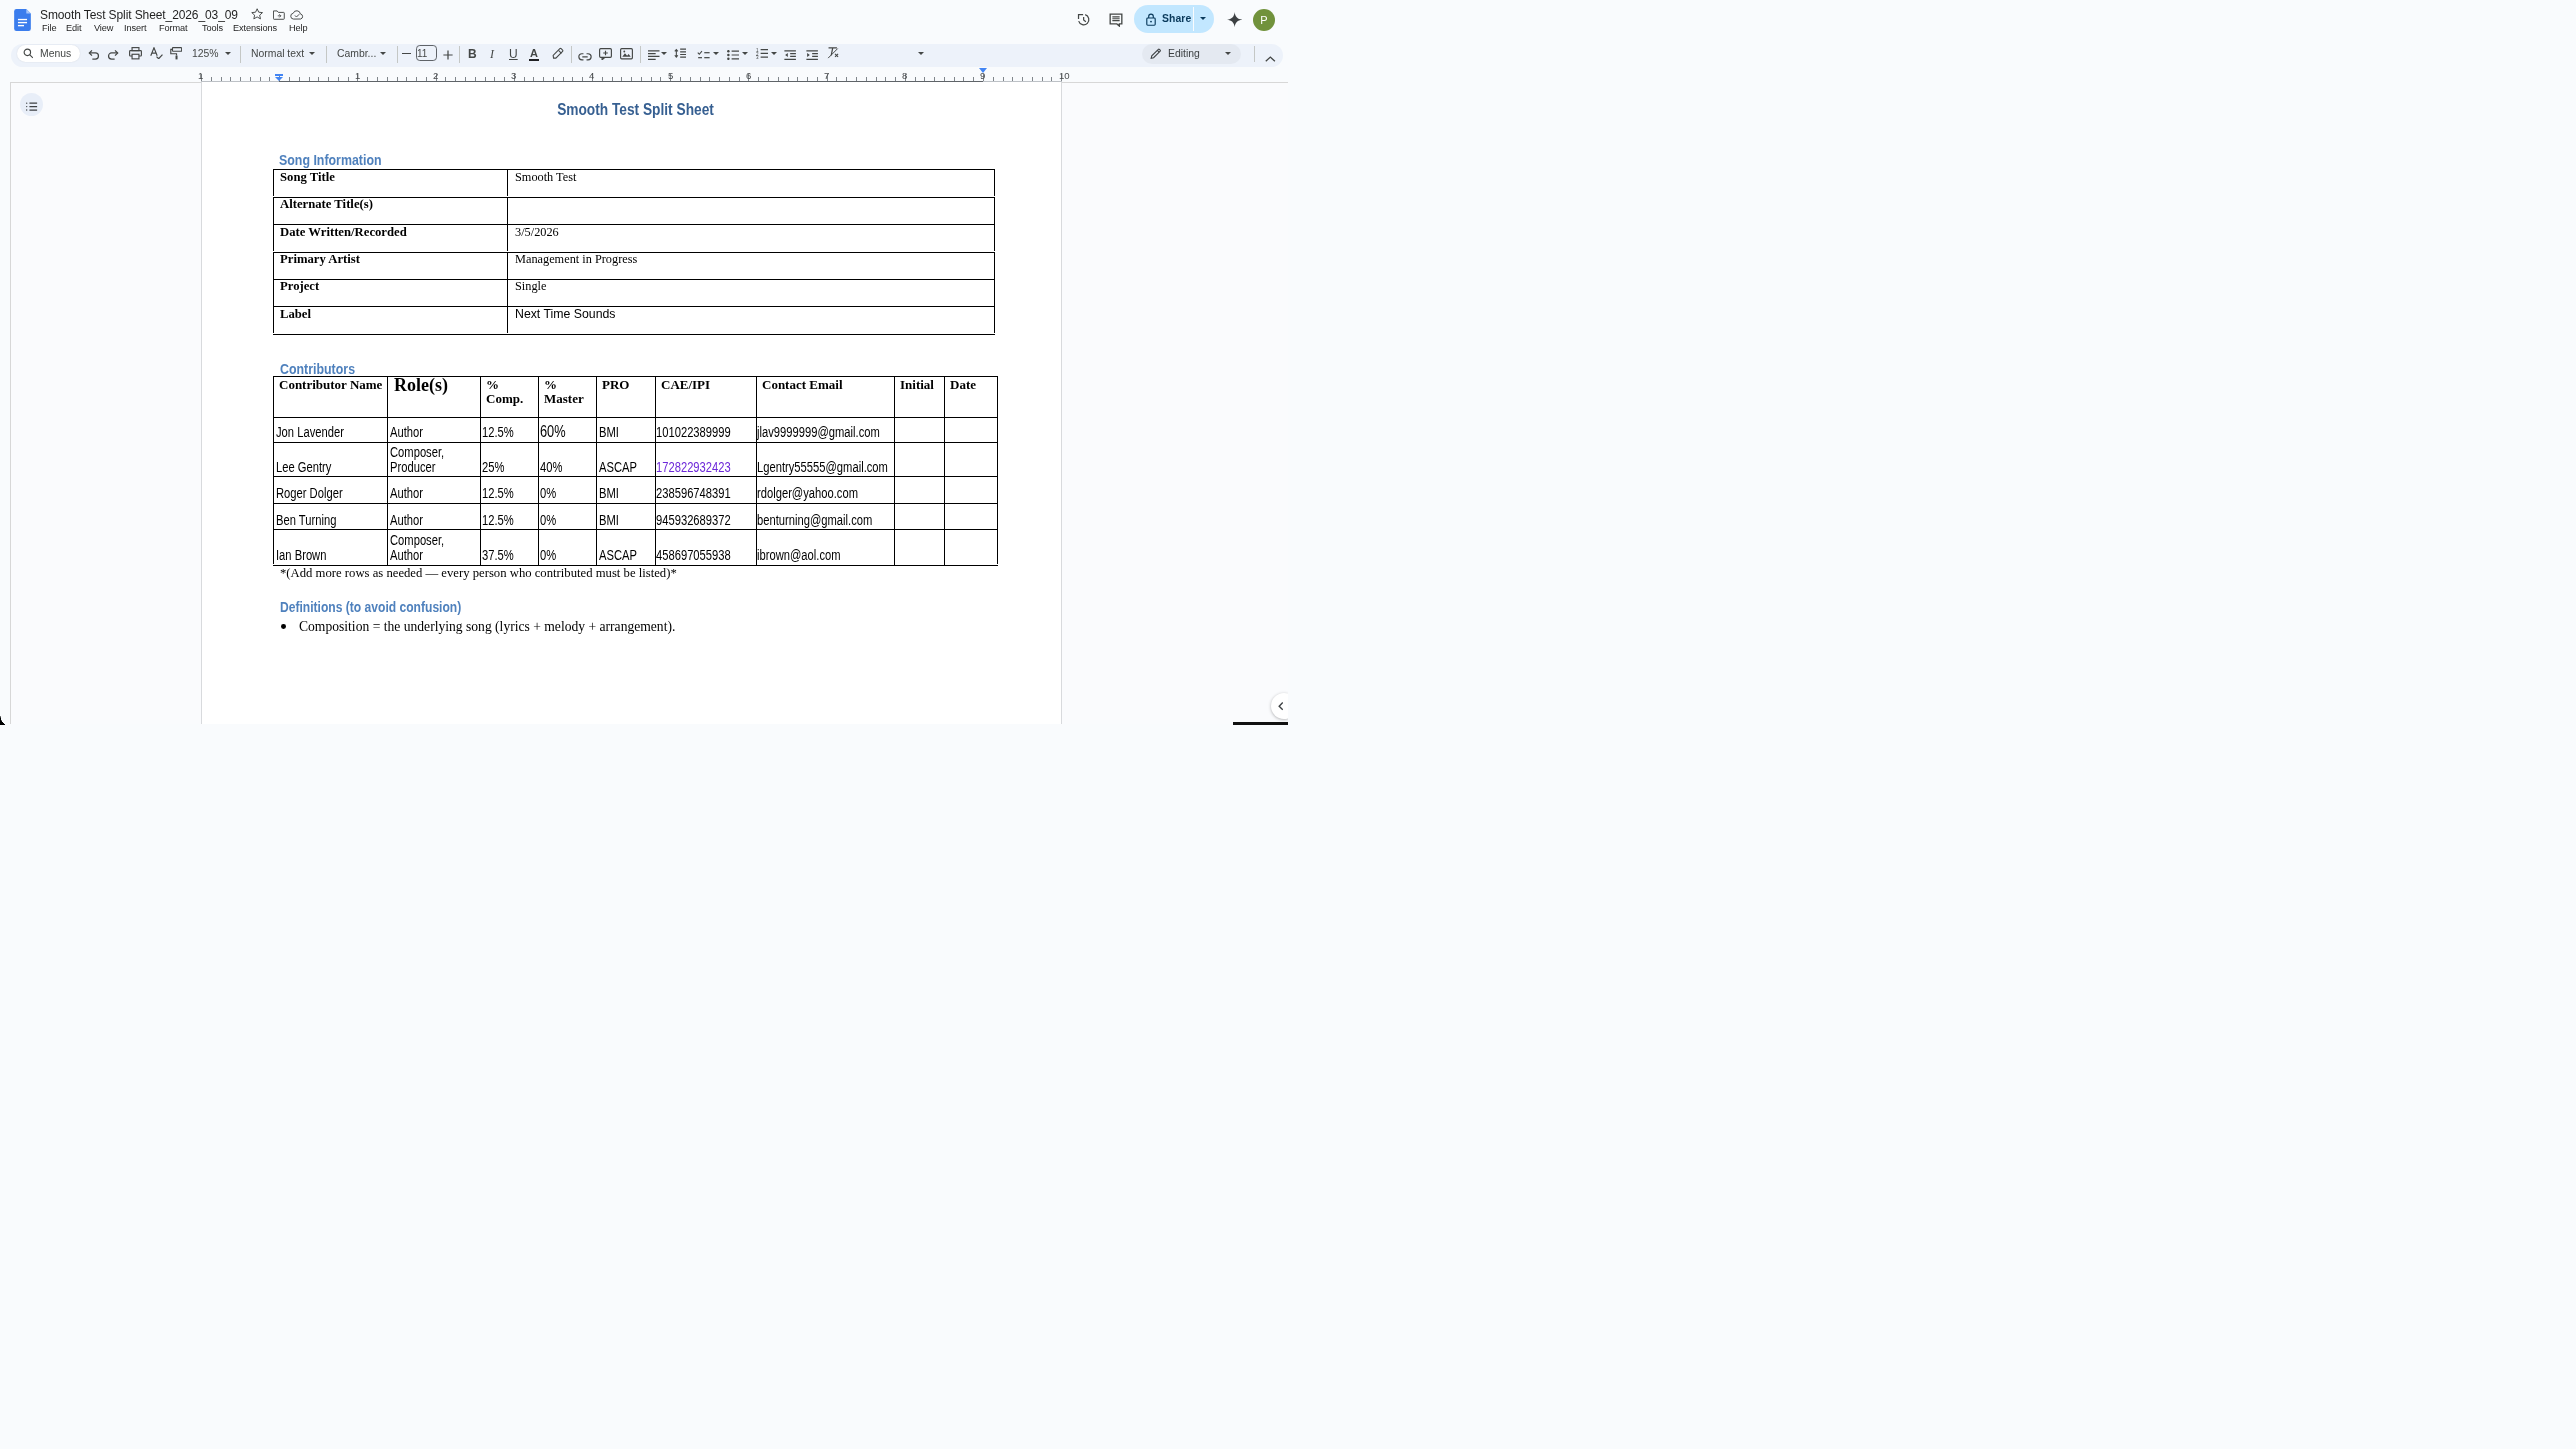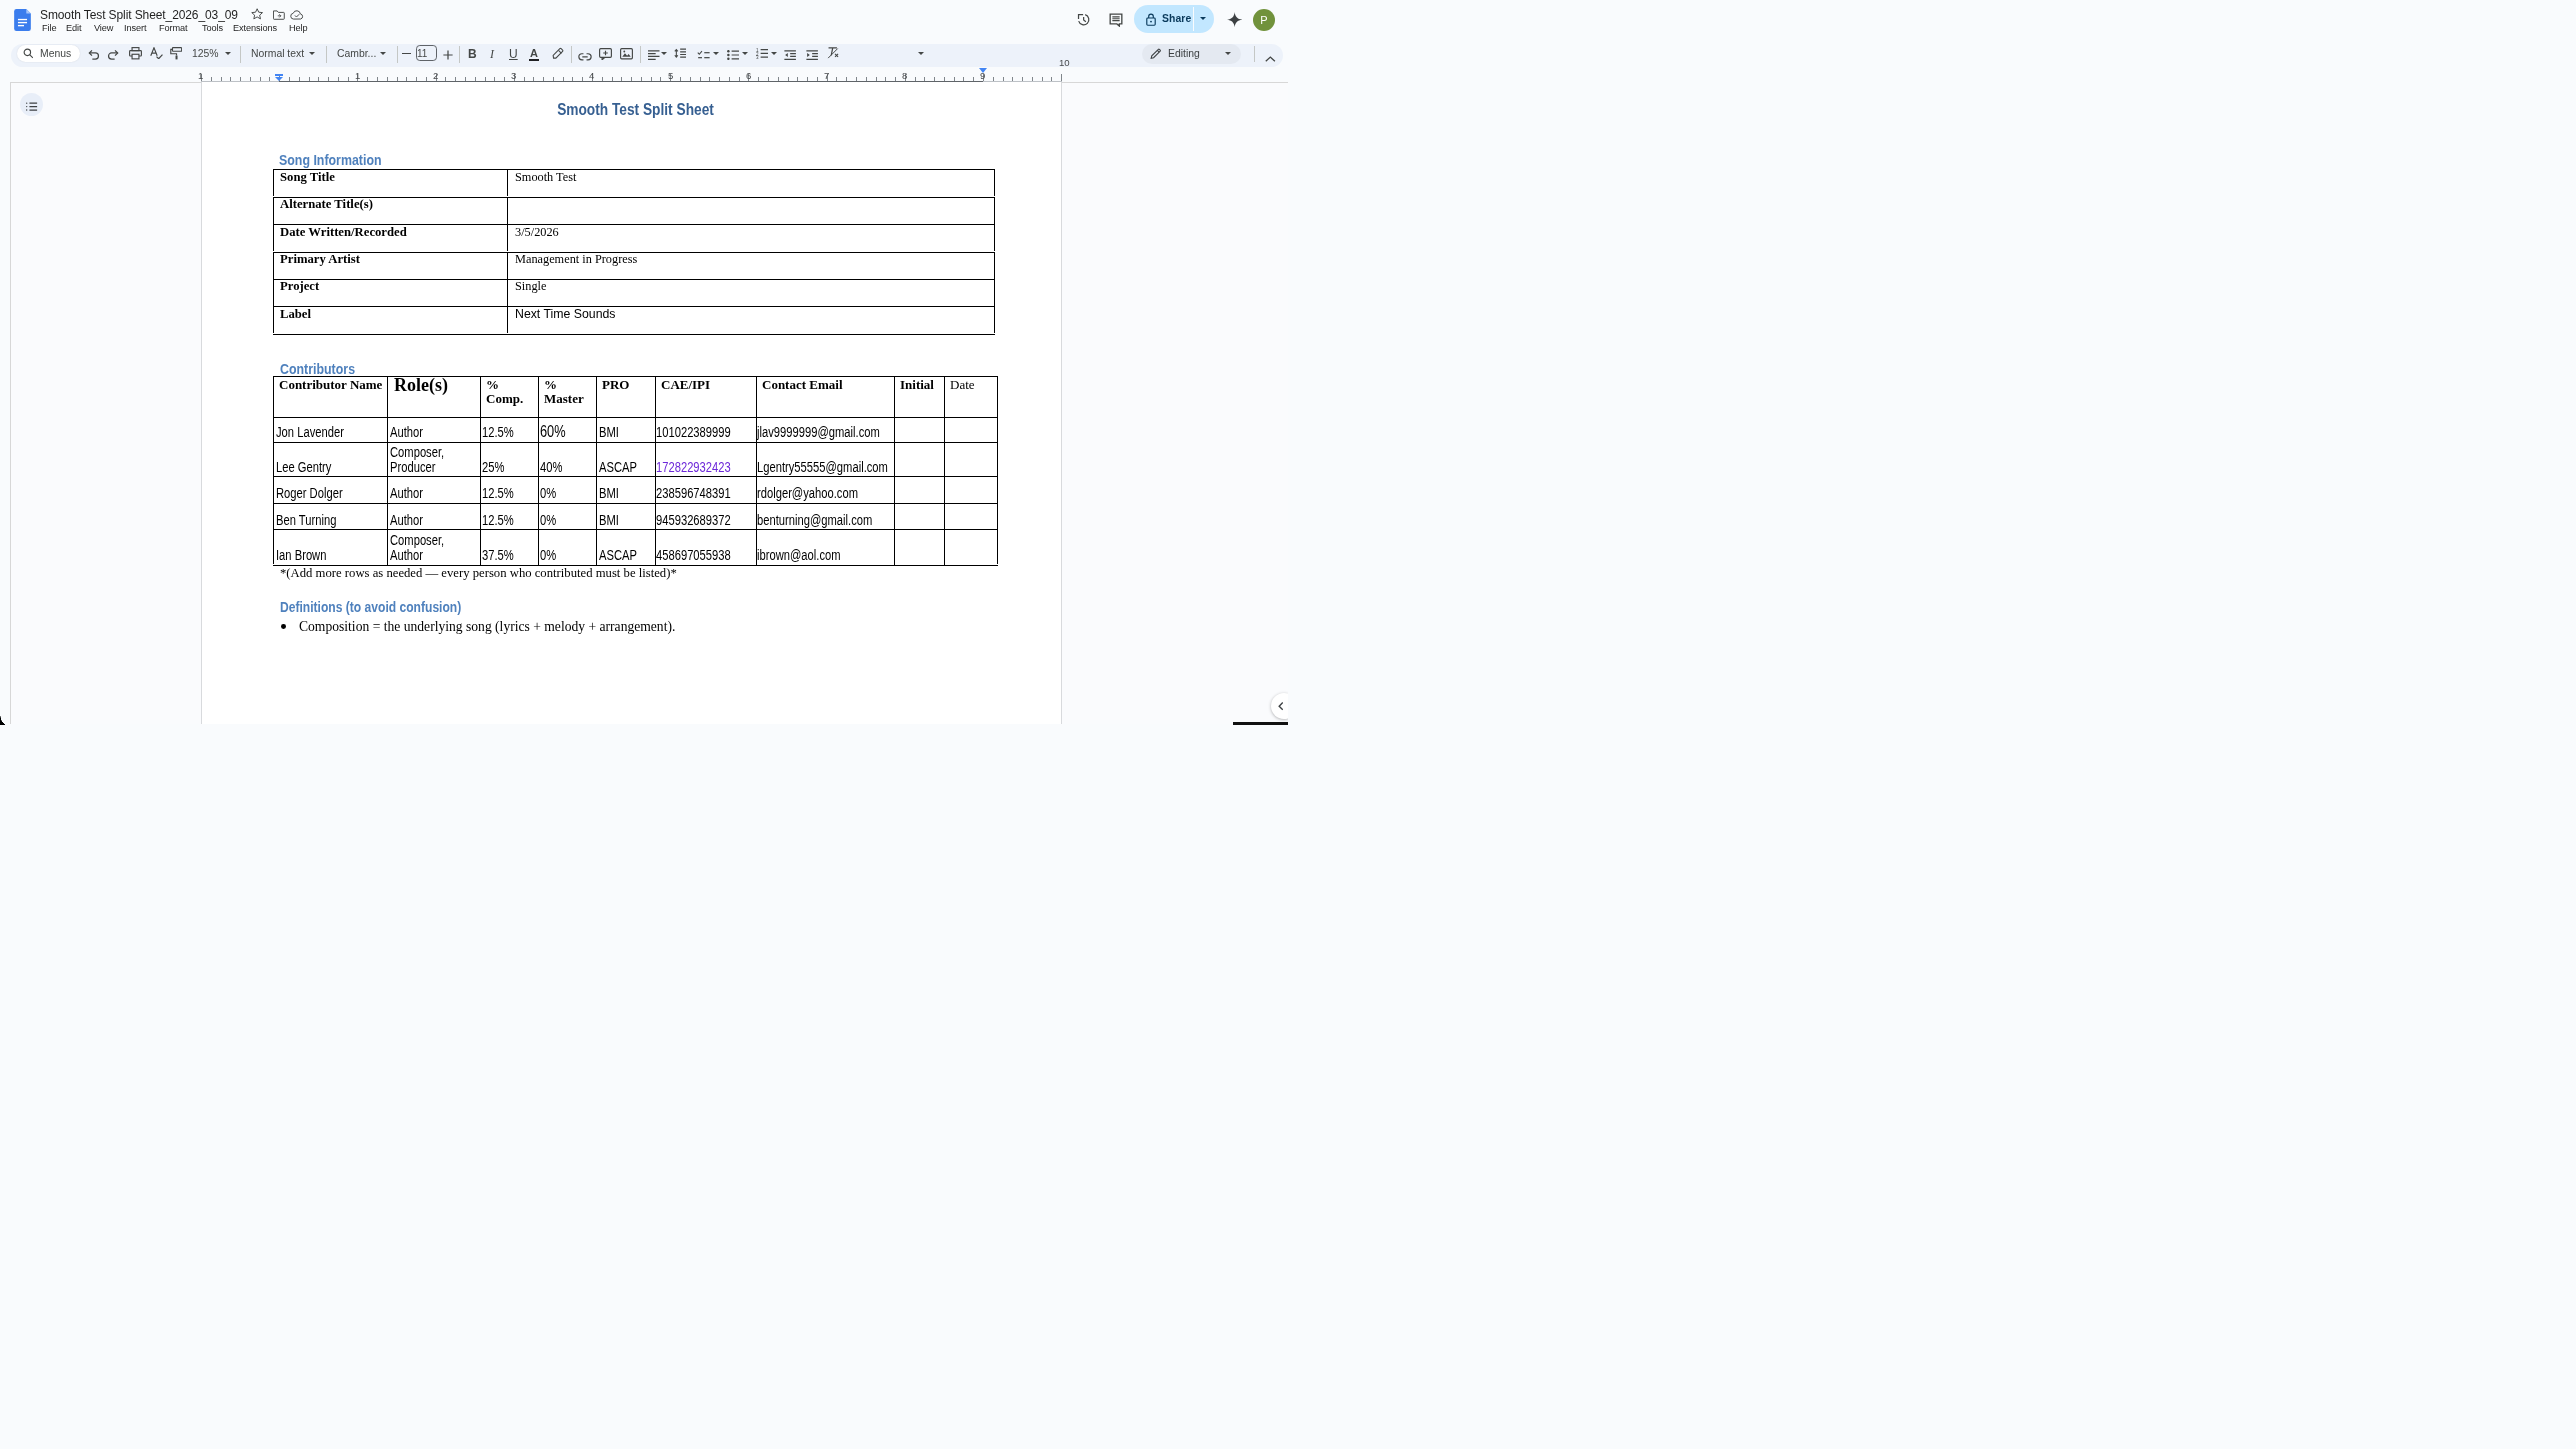--- a/index.html
+++ b/index.html
@@ -276,21 +276,21 @@
 <div class="tick" style="left:983px;top:74px;height:7.7px;"></div>
 <div class="num" style="left:980px;top:70px;">9</div>
 <div class="tick" style="left:993px;top:77px;height:4.6px;"></div>
 <div class="tick" style="left:1003px;top:77px;height:4.6px;"></div>
 <div class="tick" style="left:1012px;top:77px;height:4.6px;"></div>
 <div class="tick" style="left:1022px;top:77px;height:4.6px;"></div>
 <div class="tick" style="left:1032px;top:77px;height:4.6px;"></div>
 <div class="tick" style="left:1042px;top:77px;height:4.6px;"></div>
 <div class="tick" style="left:1051px;top:77px;height:4.6px;"></div>
 <div class="tick" style="left:1061px;top:74px;height:7.7px;"></div>
-<div class="num" style="left:1059px;top:57px;">10</div>
+<div class="num" style="left:1059px;top:70px;">10</div>
 <div class="abs" style="left:201px;top:81px;width:861px;height:0.8px;background:#bdc1c6;"></div>
 <div class="abs" style="left:279px;top:81px;width:704px;height:1.1px;background:#5f6368;"></div>
 <div class="abs" style="left:275px;top:74px;width:8.4px;height:2.1px;background:#4285f4;"></div>
 <div class="abs" style="left:275px;top:77px;width:0;height:0;border-left:4.2px solid transparent;border-right:4.2px solid transparent;border-top:4.8px solid #4285f4;"></div>
 <div class="abs" style="left:979px;top:68px;width:0;height:0;border-left:4px solid transparent;border-right:4px solid transparent;border-top:5.4px solid #4285f4;"></div>
 <div class="abs" style="left:10px;top:82px;width:1278px;height:642px;background:#fafbfd;border-top:0.8px solid #d7d7d7;border-left:0.8px solid #d7d7d7;"></div>
 <div class="abs" style="left:201px;top:82px;width:861px;height:642px;background:#fff;border-left:0.8px solid #d8dadd;border-right:0.8px solid #d8dadd;"></div>
 <div class="abs" style="left:20px;top:93px;width:23px;height:23px;border-radius:50%;background:#e8eef8;"></div>
 <div class="abs" style="left:26px;top:100px;"><svg width="11.5" height="9.2" viewBox="0 0 15 12" style="">
       <path d="M4.5 1.5 h10 M4.5 6 h10 M4.5 10.5 h10" stroke="#3c4043" stroke-width="1.7"></path>
@@ -341,21 +341,21 @@
 <div class="abs" style="left:894px;top:376px;width:0.8px;height:189px;background:#000;"></div>
 <div class="abs" style="left:944px;top:376px;width:0.8px;height:189px;background:#000;"></div>
 <div class="abs" style="left:279px;top:378px;font-family:'Liberation Serif',serif;font-weight:bold;font-size:13px;line-height:14.4px;color:#000;">Contributor Name</div>
 <div class="abs" style="left:394px;top:378px;font-family:'Liberation Serif',serif;font-weight:bold;font-size:18px;line-height:14.4px;color:#000;">Role(s)</div>
 <div class="abs" style="left:486px;top:378px;font-family:'Liberation Serif',serif;font-weight:bold;font-size:13px;line-height:14.4px;color:#000;">%<br>Comp.</div>
 <div class="abs" style="left:544px;top:378px;font-family:'Liberation Serif',serif;font-weight:bold;font-size:13px;line-height:14.4px;color:#000;">%<br>Master</div>
 <div class="abs" style="left:602px;top:378px;font-family:'Liberation Serif',serif;font-weight:bold;font-size:13px;line-height:14.4px;color:#000;">PRO</div>
 <div class="abs" style="left:661px;top:378px;font-family:'Liberation Serif',serif;font-weight:bold;font-size:13px;line-height:14.4px;color:#000;">CAE/IPI</div>
 <div class="abs" style="left:762px;top:378px;font-family:'Liberation Serif',serif;font-weight:bold;font-size:13px;line-height:14.4px;color:#000;">Contact Email</div>
 <div class="abs" style="left:900px;top:378px;font-family:'Liberation Serif',serif;font-weight:bold;font-size:13px;line-height:14.4px;color:#000;">Initial</div>
-<div class="abs" style="left:950px;top:378px;font-family:'Liberation Serif',serif;font-weight:normal;font-size:13px;line-height:14.4px;color:#000;">Date</div>
+<div class="abs" style="left:950px;top:378px;font-family:'Liberation Serif',serif;font-weight:bold;font-size:13px;line-height:14.4px;color:#000;">Date</div>
 <div class="abs" style="left:276px;bottom:286px;font-size:14px;line-height:14.4px;color:#000;"><span class="cx">Jon Lavender</span></div>
 <div class="abs" style="left:390px;bottom:286px;font-size:14px;line-height:14.4px;color:#000;"><span class="cx">Author</span></div>
 <div class="abs" style="left:482px;bottom:286px;font-size:14px;line-height:14.4px;color:#000;"><span class="cx">12.5%</span></div>
 <div class="abs" style="left:540px;bottom:286px;font-size:16px;line-height:14.4px;color:#000;"><span class="cx">60%</span></div>
 <div class="abs" style="left:599px;bottom:286px;font-size:14px;line-height:14.4px;color:#000;"><span class="cx">BMI</span></div>
 <div class="abs" style="left:656px;bottom:286px;font-size:14px;line-height:14.4px;color:#000;"><span class="cx">101022389999</span></div>
 <div class="abs" style="left:757px;bottom:286px;font-size:14px;line-height:14.4px;color:#000;"><span class="cx">jlav9999999@gmail.com</span></div>
 <div class="abs" style="left:276px;bottom:251px;font-size:14px;line-height:14.4px;color:#000;"><span class="cx">Lee Gentry</span></div>
 <div class="abs" style="left:390px;bottom:251px;font-size:14px;line-height:14.4px;color:#000;"><span class="cx">Composer,<br>Producer</span></div>
 <div class="abs" style="left:482px;bottom:251px;font-size:14px;line-height:14.4px;color:#000;"><span class="cx">25%</span></div>

